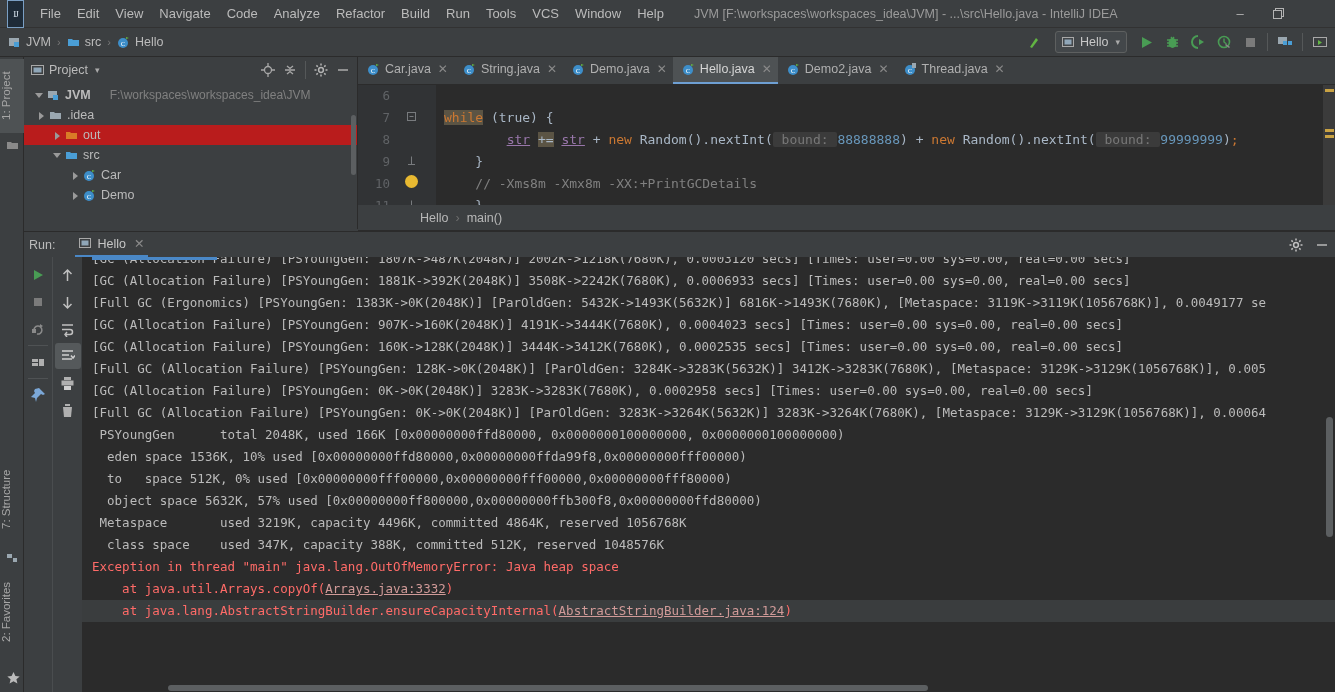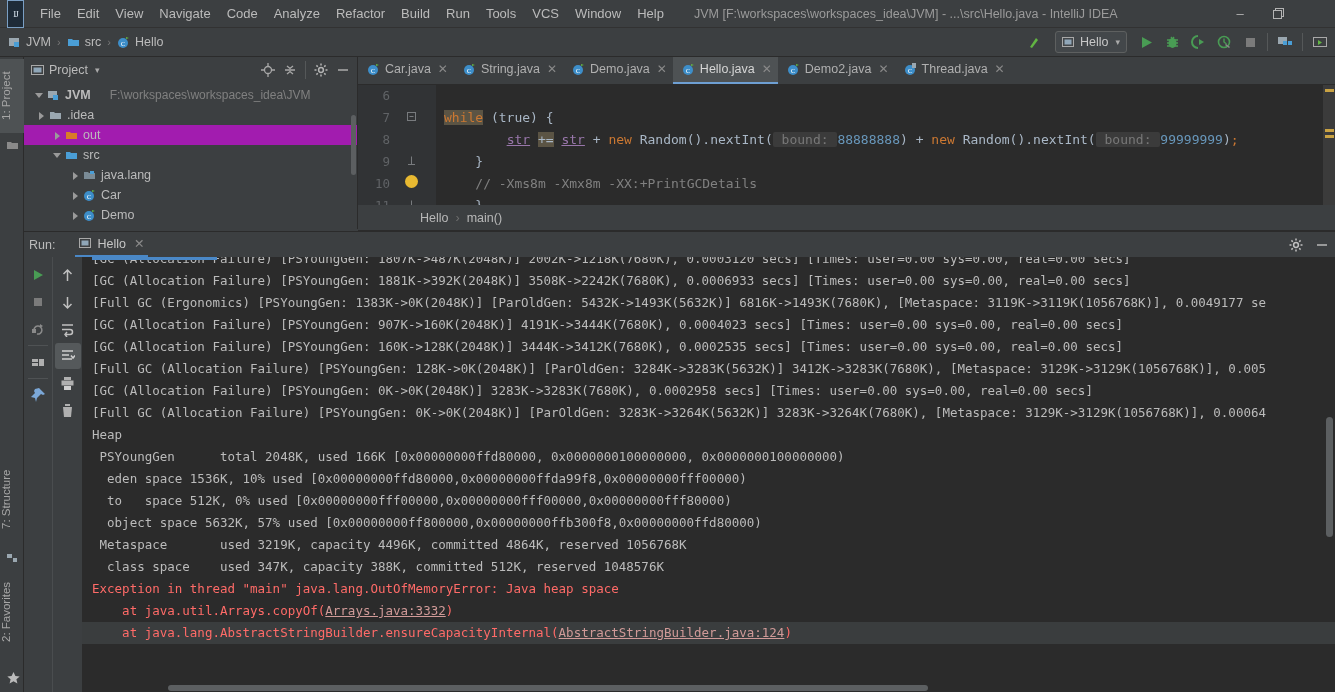--- a/index.html
+++ b/index.html
@@ -82,21 +82,21 @@
     color: #bbbbbb; font-size: 12.5px;
   }
   #project-tree {
     position: absolute; left: 0; top: 26px; right: 0; bottom: 0;
     background: #3c3f41; overflow: hidden; padding-top: 2px;
   }
   .tree-row {
     height: 20px; display: flex; align-items: center; white-space: nowrap;
     font-size: 12.5px; color: #bbbbbb; padding-right: 6px;
   }
-  .tree-row.hl { background: #a21caf; }
+  .tree-row.hl { background: #b91c1c; }
   .tree-arrow {
     width: 11px; height: 11px; flex: none; margin-right: 2px;
     position: relative;
   }
   .tree-arrow.closed::before {
     content:''; position:absolute; left:3px; top:2px;
     border-left: 5px solid #9a9a9a; border-top: 4px solid transparent;
     border-bottom: 4px solid transparent;
   }
   .tree-arrow.open::before {
@@ -447,30 +447,20 @@
         <svg width="13" height="13" viewBox="0 0 13 13">
             <path d="M1 3h4l1 1h6v6H1z" fill="#4a9ed6"></path>
           </svg>
       </span>
       <span>src</span>
     </div>
     <div class="tree-row" style="padding-left:46px">
       <span class="tree-arrow closed"></span>
       <span class="mini-ico">
         <svg width="13" height="13" viewBox="0 0 13 13">
-            <path d="M1 3h4l1 1h6v6H1z" fill="#7a8b96"></path>
-            <rect x="7" y="2" width="4" height="3" fill="#4a9ed6"></rect>
-          </svg>
-      </span>
-      <span>java.lang</span>
-    </div>
-    <div class="tree-row" style="padding-left:46px">
-      <span class="tree-arrow closed"></span>
-      <span class="mini-ico">
-        <svg width="13" height="13" viewBox="0 0 13 13">
             <circle cx="6" cy="7" r="5" fill="#3d8ec9"></circle>
             <text x="6" y="10" font-size="7" fill="#fff" text-anchor="middle" font-family="Liberation Serif, serif">C</text>
             <path d="M9 1l3 1-3 1z" fill="#62b543"></path>
           </svg>
       </span>
       <span>Car</span>
     </div>
     <div class="tree-row" style="padding-left:46px">
       <span class="tree-arrow closed"></span>
       <span class="mini-ico">
@@ -692,21 +682,20 @@
 <div id="console">
   <div id="run-scroll-top"></div>
   <div class="cline" style="margin-top:-10px">[GC (Allocation Failure) [PSYoungGen: 1807K-&gt;487K(2048K)] 2002K-&gt;1218K(7680K), 0.0003120 secs] [Times: user=0.00 sys=0.00, real=0.00 secs]</div>
   <div class="cline">[GC (Allocation Failure) [PSYoungGen: 1881K-&gt;392K(2048K)] 3508K-&gt;2242K(7680K), 0.0006933 secs] [Times: user=0.00 sys=0.00, real=0.00 secs]</div>
   <div class="cline">[Full GC (Ergonomics) [PSYoungGen: 1383K-&gt;0K(2048K)] [ParOldGen: 5432K-&gt;1493K(5632K)] 6816K-&gt;1493K(7680K), [Metaspace: 3119K-&gt;3119K(1056768K)], 0.0049177 se</div>
   <div class="cline">[GC (Allocation Failure) [PSYoungGen: 907K-&gt;160K(2048K)] 4191K-&gt;3444K(7680K), 0.0004023 secs] [Times: user=0.00 sys=0.00, real=0.00 secs]</div>
   <div class="cline">[GC (Allocation Failure) [PSYoungGen: 160K-&gt;128K(2048K)] 3444K-&gt;3412K(7680K), 0.0002535 secs] [Times: user=0.00 sys=0.00, real=0.00 secs]</div>
   <div class="cline">[Full GC (Allocation Failure) [PSYoungGen: 128K-&gt;0K(2048K)] [ParOldGen: 3284K-&gt;3283K(5632K)] 3412K-&gt;3283K(7680K), [Metaspace: 3129K-&gt;3129K(1056768K)], 0.005</div>
   <div class="cline">[GC (Allocation Failure) [PSYoungGen: 0K-&gt;0K(2048K)] 3283K-&gt;3283K(7680K), 0.0002958 secs] [Times: user=0.00 sys=0.00, real=0.00 secs]</div>
   <div class="cline">[Full GC (Allocation Failure) [PSYoungGen: 0K-&gt;0K(2048K)] [ParOldGen: 3283K-&gt;3264K(5632K)] 3283K-&gt;3264K(7680K), [Metaspace: 3129K-&gt;3129K(1056768K)], 0.00064</div>
-  <div class="cline">Heap</div>
   <div class="cline"> PSYoungGen      total 2048K, used 166K [0x00000000ffd80000, 0x0000000100000000, 0x0000000100000000)</div>
   <div class="cline">  eden space 1536K, 10% used [0x00000000ffd80000,0x00000000ffda99f8,0x00000000fff00000)</div>
   <div class="cline">  to   space 512K, 0% used [0x00000000fff00000,0x00000000fff00000,0x00000000fff80000)</div>
   <div class="cline">  object space 5632K, 57% used [0x00000000ff800000,0x00000000ffb300f8,0x00000000ffd80000)</div>
   <div class="cline"> Metaspace       used 3219K, capacity 4496K, committed 4864K, reserved 1056768K</div>
   <div class="cline">  class space    used 347K, capacity 388K, committed 512K, reserved 1048576K</div>
   <div class="cline err">Exception in thread "main" java.lang.OutOfMemoryError: Java heap space</div>
   <div class="cline err"><span>    at java.util.Arrays.copyOf(</span><span class="lnk">Arrays.java:3332</span><span>)</span></div>
   <div class="cline err sel"><span>    at java.lang.AbstractStringBuilder.ensureCapacityInternal(</span><span class="lnk">AbstractStringBuilder.java:124</span><span>)</span></div>
   <div id="c-scroll"></div>

